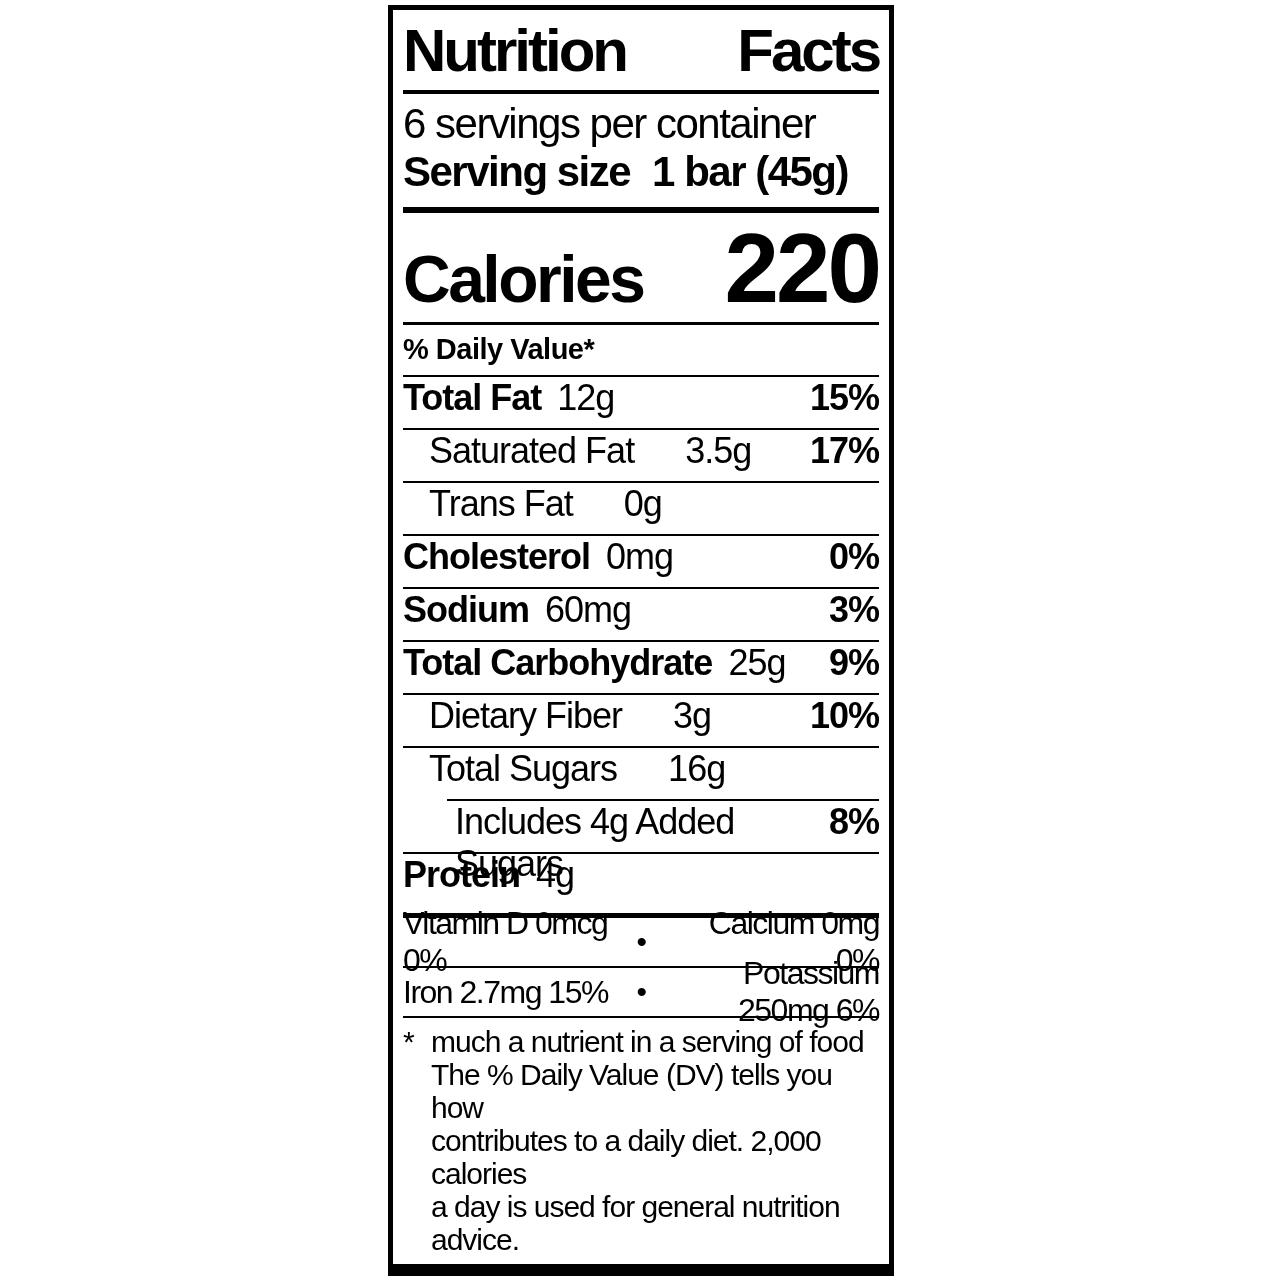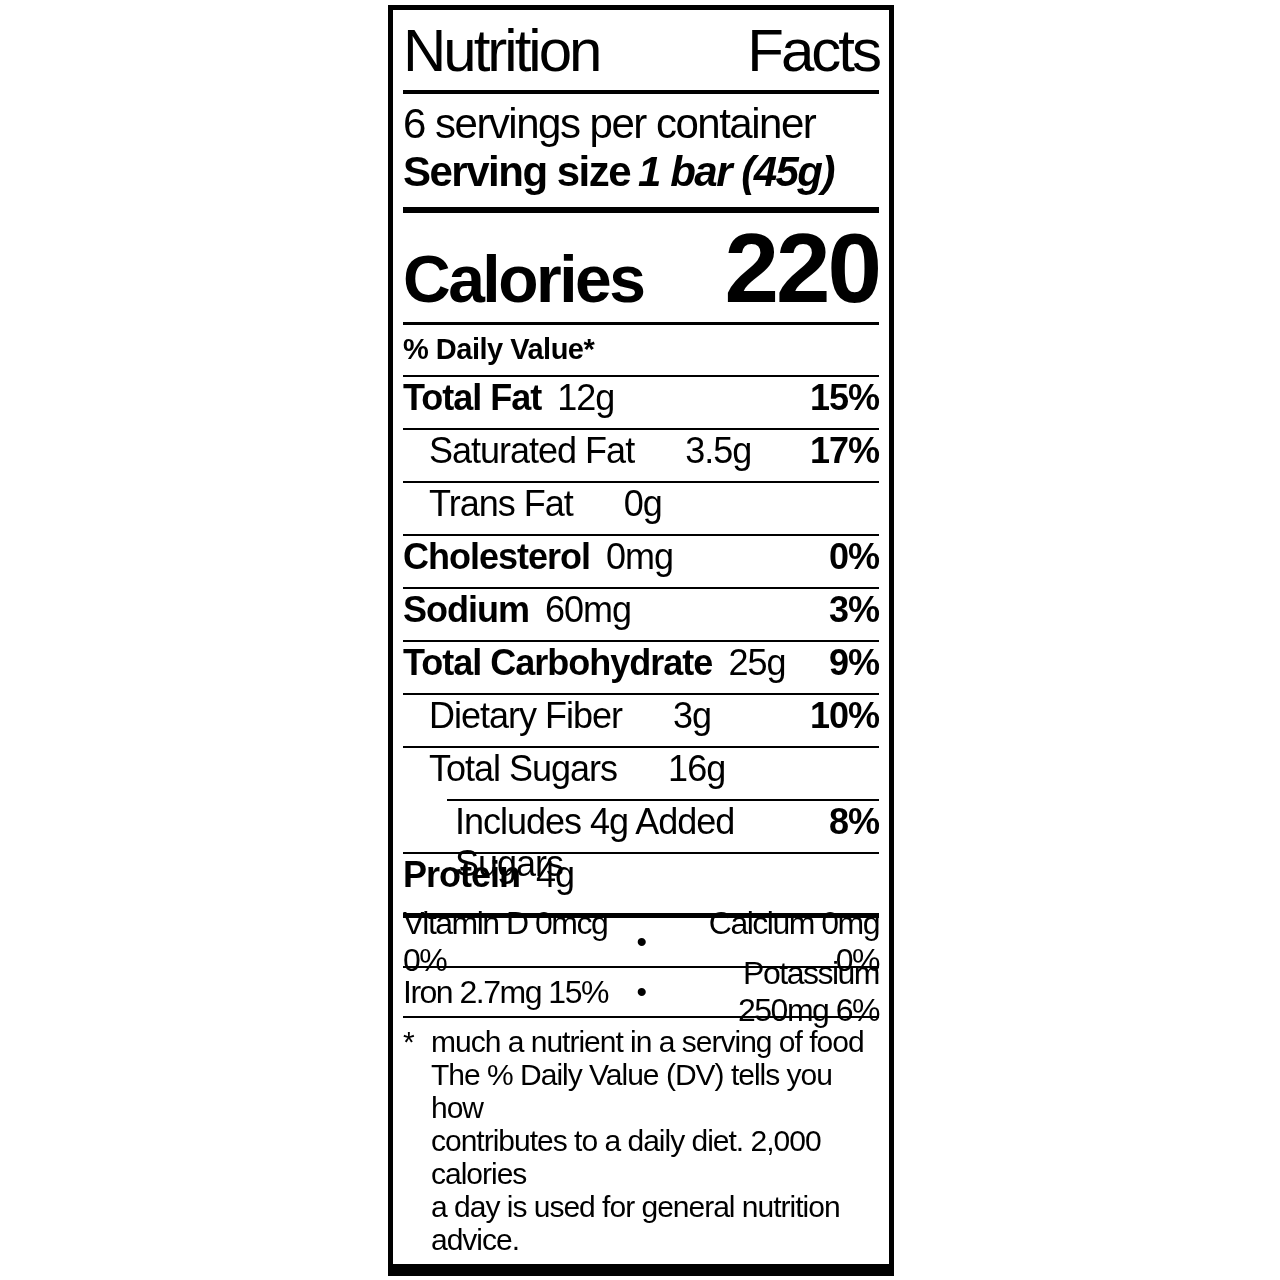--- a/index.html
+++ b/index.html
@@ -19,33 +19,33 @@
     border: 5px solid #000;
     border-bottom-width: 12px;
     padding: 4px 10px 6px 10px;
     display: flex;
     flex-direction: column;
     overflow: hidden;
   }
 
   .nf-title {
     font-size: 60px;
-    font-weight: 400;
+    font-weight: 700;
     letter-spacing: -3px;
     line-height: 1.22;
     text-align: justify;
     text-align-last: justify;
     white-space: nowrap;
   }
 
   .rule-title { border-top: 4px solid #000; margin: 3px 0 6px 0; }
 
   .serving-line   { font-size: 42px; letter-spacing: -1.5px; line-height: 1.13; }
   .serving-size   { font-weight: bold; display: flex; }
-  .serving-size .val { margin-left: 8px; font-style: italic; }
+  .serving-size .val { margin-left: 22px; }
 
   .bar { background: #000; width: 100%; }
   .bar-serving { height: 36px; margin: 12px 0 8px 0; }
   .bar-dv      { height: 16px; margin: 8px 0 0 0; }
   .bar-micro   { height: 30px; margin: 8px 0 0 0; }
   .bar-foot    { height: 12px; margin-top: auto; }
 
   .aps { font-size: 28px; font-weight: bold; letter-spacing: -0.5px; line-height: 1.15; }
 
   .cal-row {

